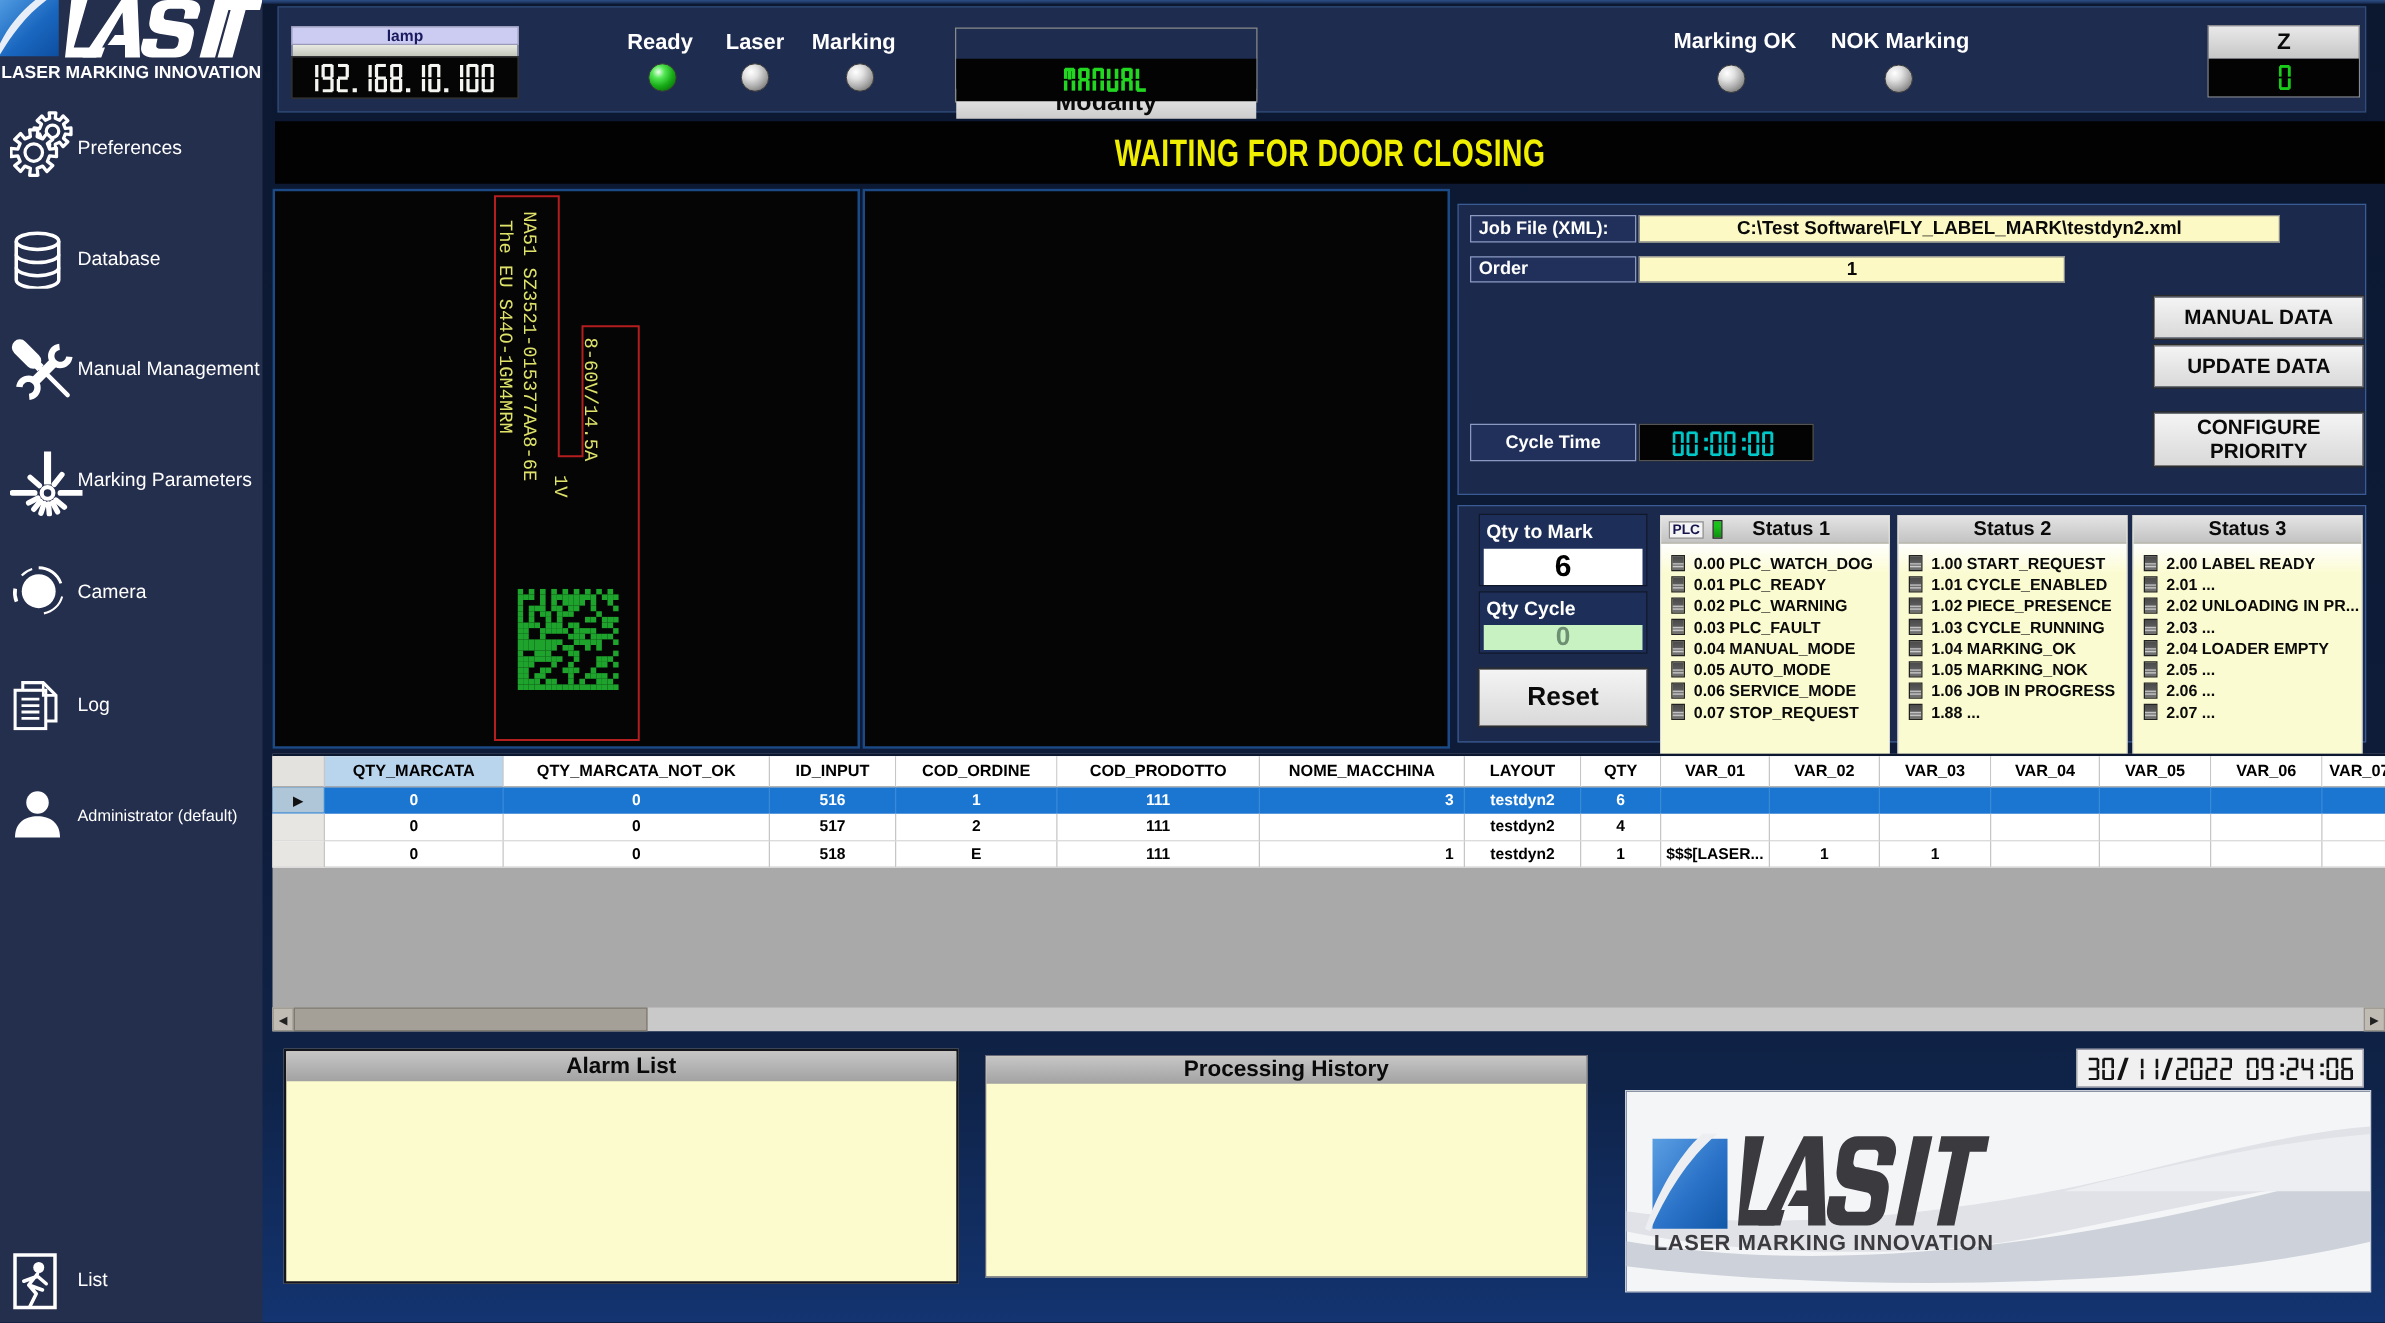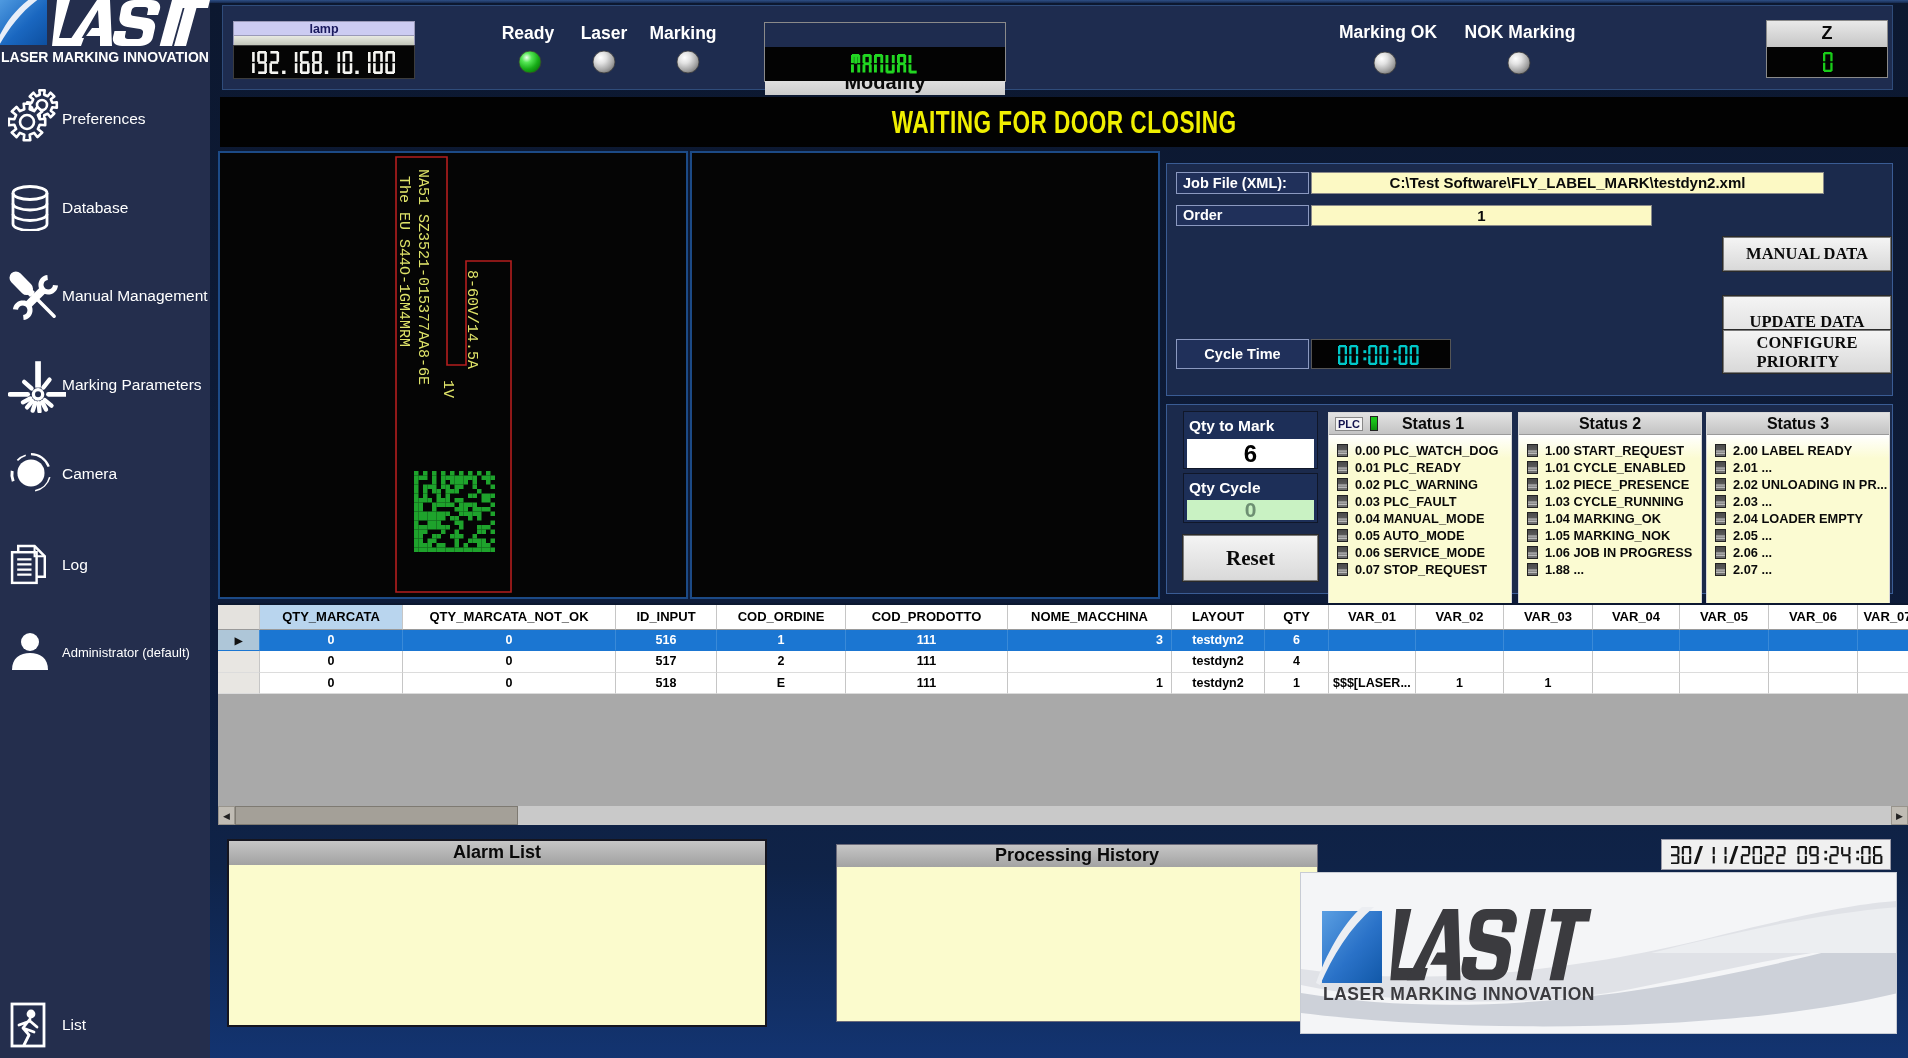--- a/index.html
+++ b/index.html
@@ -36,21 +36,21 @@
 
 
 #labpan { position:absolute; left:218px; top:151px; width:470px; height:448px; background:#050505; border:2px solid #1c4a86; }
 #campan { position:absolute; left:690px; top:151px; width:470px; height:448px; background:#050505; border:2px solid #1c4a86; }
 
 
 #jobpan { position:absolute; left:1166px; top:163px; width:727px; height:233px; background:#1b2a4c; border:1px solid #3a5c94; }
 #statpan { position:absolute; left:1166px; top:404px; width:727px; height:190px; background:#1b2a4c; border:1px solid #3a5c94; }
 .nlabel { position:absolute; background:#20305a; border:1px solid #8b99c0; color:#fff; font-weight:bold; font-size:14.5px; }
 .yinput { position:absolute; background:#fcf9c4; border:1px solid #8a8a8a; color:#0a0a0a; font-weight:bold; font-size:15px; text-align:center; }
-.gbtn { position:absolute; background:linear-gradient(180deg,#f4f4f4,#d9d9d9); border:1px solid #7a7a7a; outline:1px solid #2a2a2a; color:#0a0a0a; font-weight:bold; font-size:16.5px; text-align:left; display:flex; align-items:center; justify-content:center;font-family:Liberation Serif, serif; }
+.gbtn { position:absolute; background:linear-gradient(180deg,#f4f4f4,#d9d9d9); border:1px solid #7a7a7a; outline:1px solid #2a2a2a; color:#0a0a0a; font-weight:bold; font-size:16.5px; text-align:center; display:flex; align-items:center; justify-content:center; }
 
 .qbox { position:absolute; left:16px; width:135px; background:#1d2f58; border:1px solid #101729; }
 .qhead { color:#fff; font-weight:bold; font-size:15.5px; padding:5px 0 0 5px; }
 .qval { margin:3px; text-align:center; font-weight:bold; }
 
 .stat { position:absolute; top:7px; width:184px; height:192px; border:1px solid #d8d8d8; background:#fbfbd2; }
 .sthead { position:absolute; left:0; top:0; width:100%; height:22px; background:linear-gradient(180deg,#e3e3e3,#c3c3c3); border-bottom:1px solid #9a9a9a; color:#0a0a0a; font-weight:bold; font-size:16px; text-align:center; line-height:21px; }
 .stbody { position:absolute; left:0; top:22px; width:100%; bottom:0; background:linear-gradient(180deg,#ffffff 0,#fbfbd2 14%); padding-top:7px; }
 .srow { height:17px; display:flex; align-items:center; padding-left:8px; font-weight:bold; font-size:12.8px; color:#0a0a0a; white-space:nowrap; overflow:hidden; }
 .sicon { display:inline-block; width:11px; height:13px; margin-right:7px; background:linear-gradient(180deg,#4a4a4a 0,#5a5a5a 45%,#c8c8c8 55%,#6a6a6a 65%,#d0d0d0 75%,#707070 85%); border:1px solid #222; flex:none; }
@@ -67,21 +67,21 @@
 .sel .gc { color:#fff; border-right:1px solid #3a8ad8; border-bottom:1px solid #1b76d2; }
 .gc.ra { text-align:right; padding-right:8px; }
 .gc.la { text-align:left; padding-left:4px; }
 #hscroll { position:absolute; left:0; top:201px; width:1690px; height:19px; background:#c9c9c9; }
 .sarrow { position:absolute; top:0; width:17px; height:19px; background:#c0bcb4; border:1px solid #98948c; color:#222; font-size:9px; text-align:center; line-height:18px; }
 #hthumb { position:absolute; left:17px; top:0; width:283px; height:19px; background:#a4a098; border:1px solid #7e7a72; }
 
 
 .bpanel-h { position:absolute; left:0; top:0; width:100%; height:24px; background:linear-gradient(180deg,#c6c6c6,#a2a2a2); color:#0a0a0a; font-weight:bold; font-size:18px; text-align:center; line-height:23px; }
 #alarm { position:absolute; left:227px; top:839px; width:540px; height:188px; background:#fbfbcd; border:2px solid #15151f; }
-#proch { position:absolute; left:788px; top:844px; width:482px; height:178px; background:#fbfbcd; border:1px solid #6a6a7a;margin-left:48px; }
+#proch { position:absolute; left:788px; top:844px; width:482px; height:178px; background:#fbfbcd; border:1px solid #6a6a7a; }
 #dtbox { position:absolute; left:1661px; top:839px; width:230px; height:31px; background:#f0f0f0; border:1px solid #9a9aa8; display:flex; align-items:center; justify-content:center; }
 #logopan { position:absolute; left:1300px; top:872px; width:597px; height:162px; overflow:hidden; border:1px solid #c8ccd4; }
 </style></head>
 <body>
 <div id="root">
 
   <div id="sidebar">
     <div id="sblogo">
       <svg width="210" height="70" viewBox="0 0 210 70">
         <defs>
@@ -542,21 +542,21 @@
 </svg>
     </div>
   <div id="campan"></div>
 
   <div id="jobpan">
     <div class="nlabel" style="left:9px;top:8px;width:133px;height:22px;padding:2px 16px 0 6px">Job File (XML):</div>
     <div class="yinput" style="left:144px;top:8px;width:513px;height:22px;line-height:20px">C:\Test Software\FLY_LABEL_MARK\testdyn2.xml</div>
     <div class="nlabel" style="left:9px;top:41px;width:133px;height:21px;padding:1px 0 0 6px">Order</div>
     <div class="yinput" style="left:144px;top:41px;width:341px;height:21px;line-height:19px">1</div>
     <div class="gbtn" style="left:556px;top:73px;width:168px;height:34px">MANUAL DATA</div>
-    <div class="gbtn" style="left:556px;top:132px;width:168px;height:52px">UPDATE DATA</div>
+    <div class="gbtn" style="left:556px;top:112px;width:168px;height:34px">UPDATE DATA</div>
     <div class="gbtn" style="left:556px;top:166px;width:168px;height:43px;line-height:19px">CONFIGURE<br>PRIORITY</div>
     <div class="nlabel" style="left:9px;top:175px;width:133px;height:30px;text-align:center;line-height:28px">Cycle Time</div>
     <div style="position:absolute;left:144px;top:175px;width:140px;height:30px;background:#030303;border:1px solid #555">
       <div style="position:absolute;left:26px;top:5px">
           <svg width="82" height="20" viewBox="0 0 82 20" style="display:block">
             <rect x="1.0" y="0.0" width="7.0" height="2.3" fill="#00c8c8"></rect>
             <rect x="6.7" y="1.0" width="2.3" height="8.3" fill="#00c8c8"></rect>
             <rect x="6.7" y="10.7" width="2.3" height="8.3" fill="#00c8c8"></rect>
             <rect x="1.0" y="17.7" width="7.0" height="2.3" fill="#00c8c8"></rect>
             <rect x="0.0" y="10.7" width="2.3" height="8.3" fill="#00c8c8"></rect>

